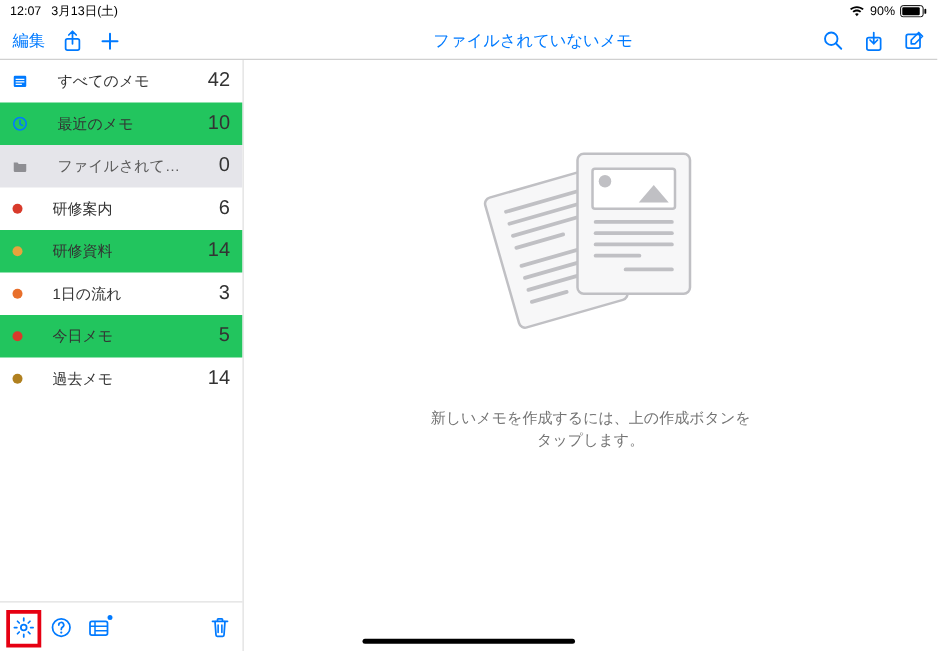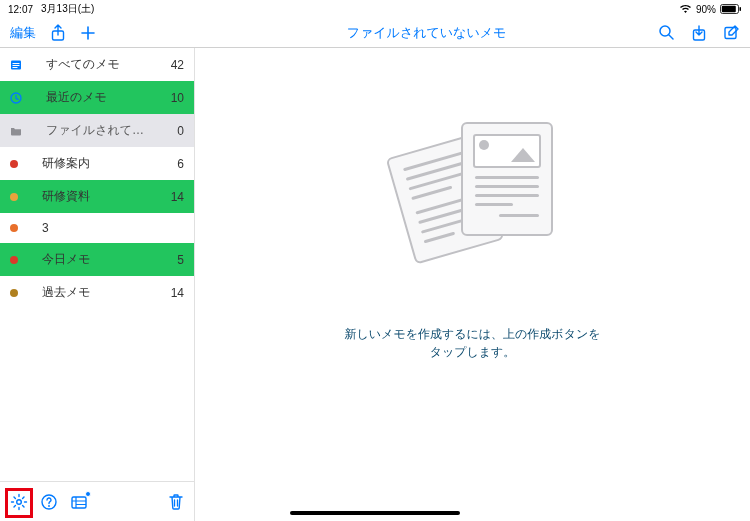--- a/index.html
+++ b/index.html
@@ -80,21 +80,21 @@
     .item-label {
       flex: 1;
       font-size: 12px;
       white-space: nowrap;
       overflow: hidden;
       text-overflow: ellipsis;
       color: #333;
     }
     .selected .item-label { color: #5a5a5a; }
     .item-count {
-      font-size: 12px;
+      font-size: 16px;
       color: #333;
     }
     
     .sidebar-bottom {
       height: 40px;
       display: flex;
       align-items: center;
       gap: 12px;
       padding: 0 10px;
       border-top: 0.5px solid #e0e0e0;
@@ -160,21 +160,21 @@
     .front-top .sun { width: 10px; height: 10px; border-radius: 50%; background: #c0c0c4; margin-bottom: auto; }
     .front-top .mtn { width: 0; height: 0; border-left: 12px solid transparent; border-right: 12px solid transparent; border-bottom: 14px solid #c0c0c4; margin-left: auto; }
     .front-lines {
       padding: 0 12px;
     }
     .front-lines div {
       height: 3px; background: #c0c0c4; border-radius: 2px; margin-bottom: 6px;
     }
     .sig { width: 40px; margin-left: auto; }
     .empty-text {
-      color: #0c4a6e;
+      color: #737373;
       font-size: 12px;
       text-align: center;
       line-height: 1.5;
       max-width: 260px;
       margin-top: 44px;
     }
     
     .home-indicator {
       position: absolute;
       bottom: 6px;
@@ -302,20 +302,21 @@
       </div>
 
       <div class="sidebar-item alt">
         <span class="dot" style="background:#e8a33d"></span>
         <span class="item-label">研修資料</span>
         <span class="item-count">14</span>
       </div>
 
       <div class="sidebar-item">
         <span class="dot" style="background:#e86f2b"></span>
+        <span class="item-label">1日の流れ</span>
         <span class="item-count">3</span>
       </div>
 
       <div class="sidebar-item alt">
         <span class="dot" style="background:#d83a2b"></span>
         <span class="item-label">今日メモ</span>
         <span class="item-count">5</span>
       </div>
 
       <div class="sidebar-item">

